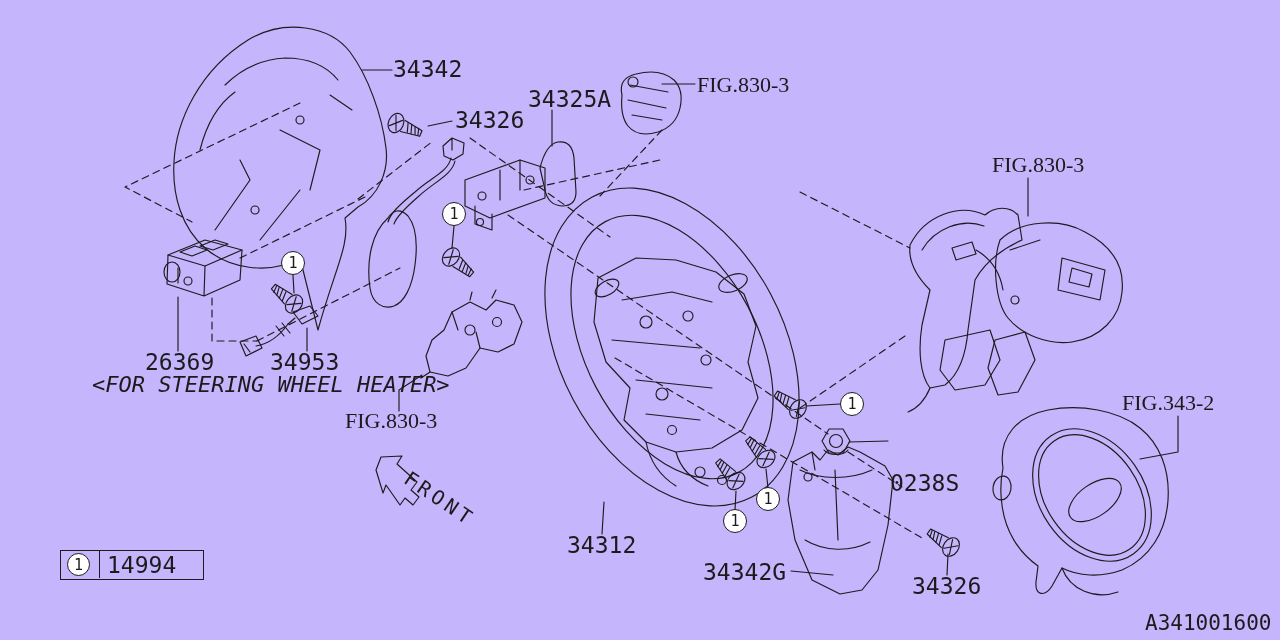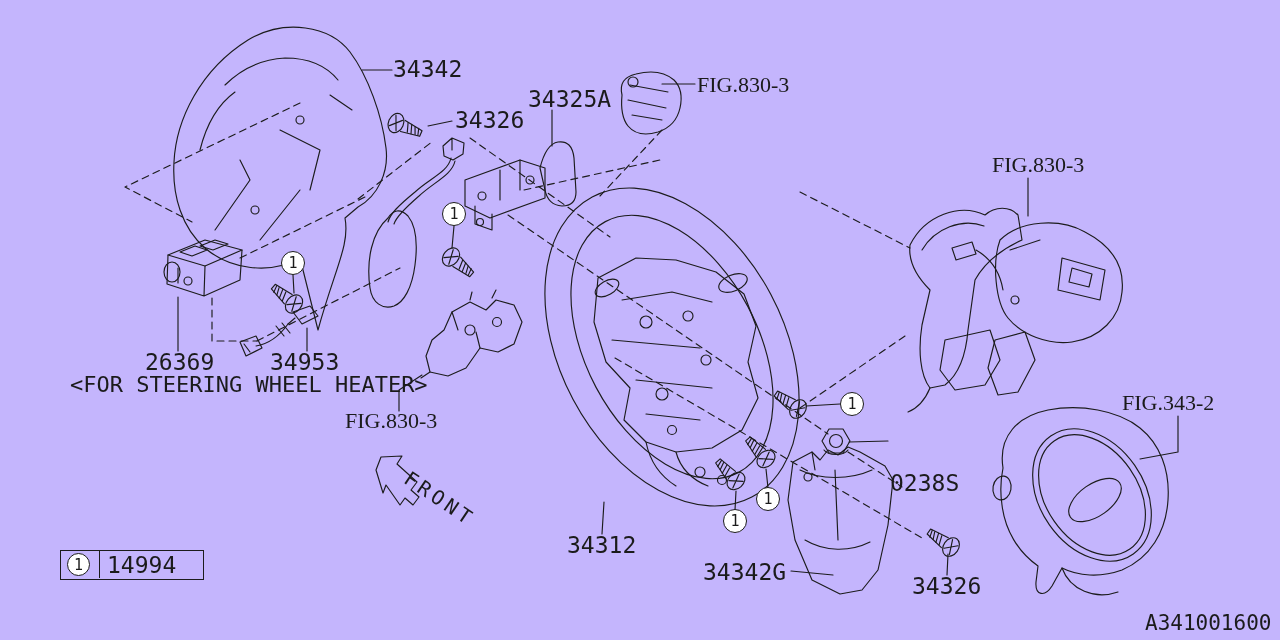--- a/index.html
+++ b/index.html
@@ -198,21 +198,21 @@
   </svg>
 
   <div class="lbl" style="left:393px;top:58px;">34342</div>
   <div class="lbl" style="left:455px;top:109px;">34326</div>
   <div class="lbl" style="left:528px;top:88px;">34325A</div>
   <div class="lbl fig" style="left:697px;top:74px;">FIG.830-3</div>
   <div class="lbl fig" style="left:992px;top:154px;">FIG.830-3</div>
   <div class="lbl fig" style="left:345px;top:410px;">FIG.830-3</div>
   <div class="lbl" style="left:145px;top:351px;">26369</div>
   <div class="lbl" style="left:270px;top:351px;">34953</div>
-  <div class="lbl note" style="left:70px;top:374px;">&lt;FOR STEERING WHEEL HEATER&gt;</div>
+  <div class="lbl note" style="left:92px;top:374px;font-style:italic;">&lt;FOR STEERING WHEEL HEATER&gt;</div>
   <div class="lbl" style="left:567px;top:534px;">34312</div>
   <div class="lbl" style="left:703px;top:561px;">34342G</div>
   <div class="lbl" style="left:912px;top:575px;">34326</div>
   <div class="lbl" style="left:890px;top:429px;margin-top:43px;">0238S</div>
   <div class="lbl fig" style="left:1122px;top:392px;">FIG.343-2</div>
   <div class="lbl small" style="left:1145px;top:613px;">A341001600</div>
   <div class="lbl front-lbl" style="left:412px;top:468px;">FRONT</div>
 
   <div class="callout" style="left:442px;top:202px;">1</div>
   <div class="callout" style="left:281px;top:251px;">1</div>

